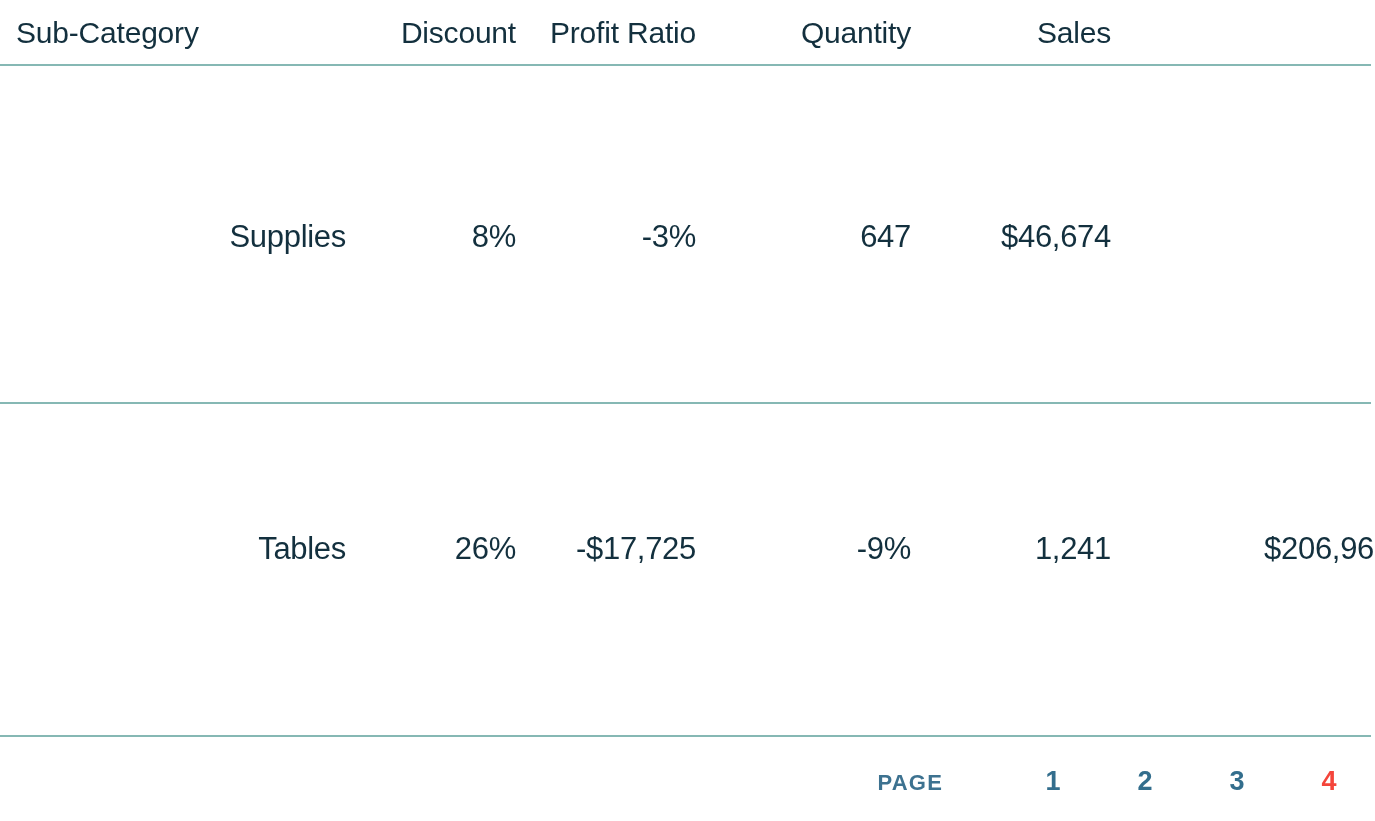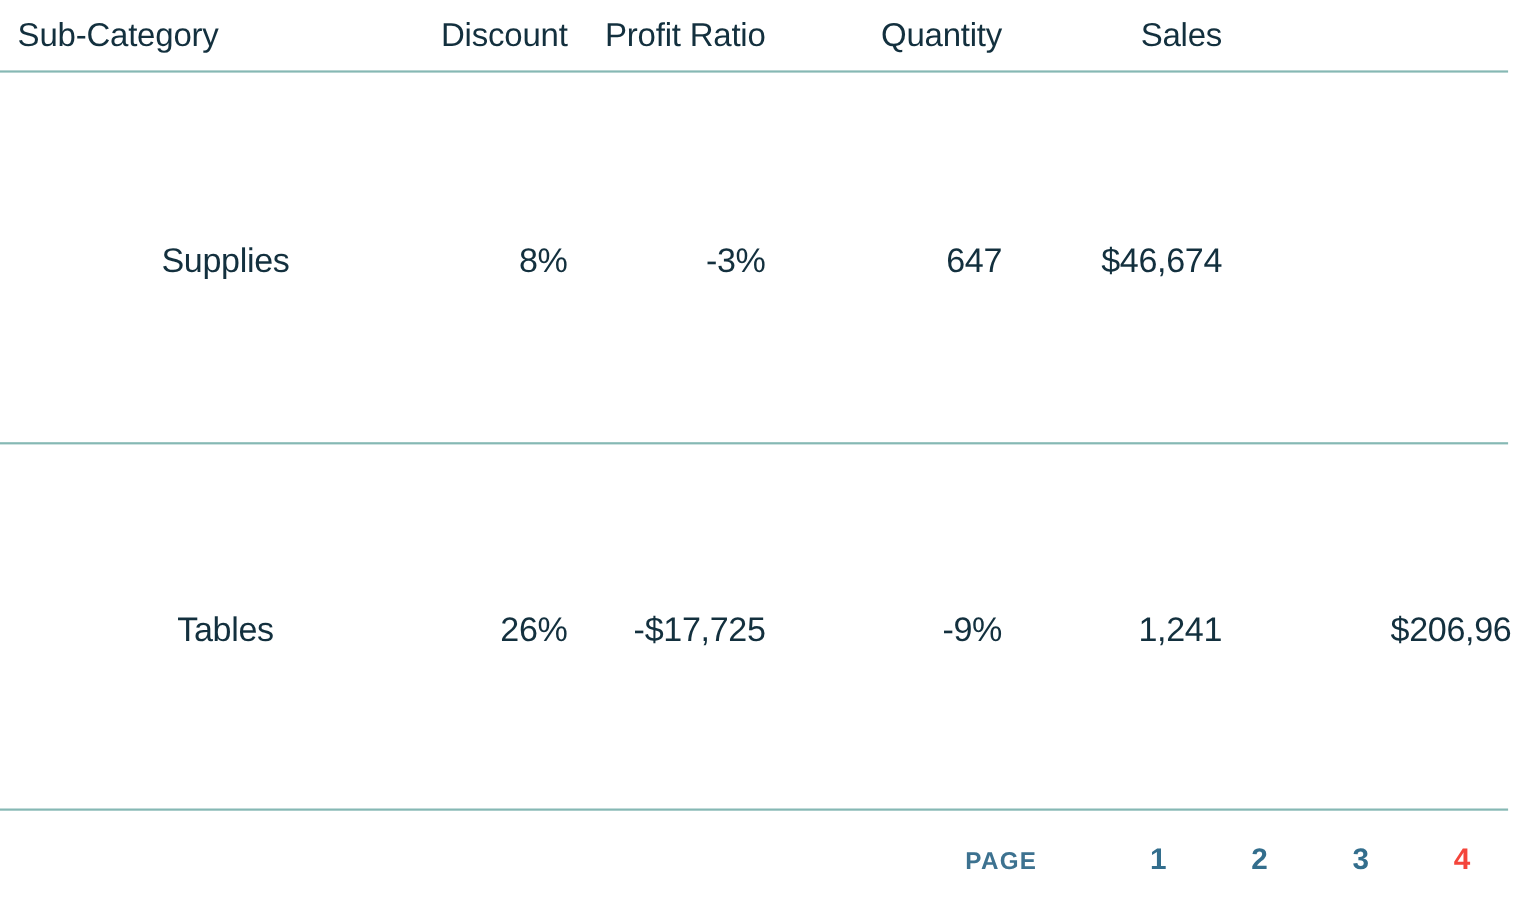--- a/index.html
+++ b/index.html
@@ -59,30 +59,30 @@
 
   
   .body-row {
     position: absolute;
     left: 0;
     width: 1375px;
     height: 60px;
     padding: 0 14px 0 16px;
   }
   .body-row.r1 { top: 207px; }
-  .body-row.r2 { top: 543px; }
+  .body-row.r2 { top: 519px; }
 
   .cell {
     font-size: 31px;
     font-weight: 400;
     letter-spacing: -0.3px;
     color: #13303e;
     white-space: nowrap;
   }
-  .cell.left  { text-align: center; margin-left: 48px; }
+  .cell.left  { text-align: right; margin-left: 48px; }
   .cell.right { text-align: right; }
 
   
   .pager {
     position: absolute;
     top: 766px;
     right: 22px;
     display: flex;
     align-items: baseline;
   }

